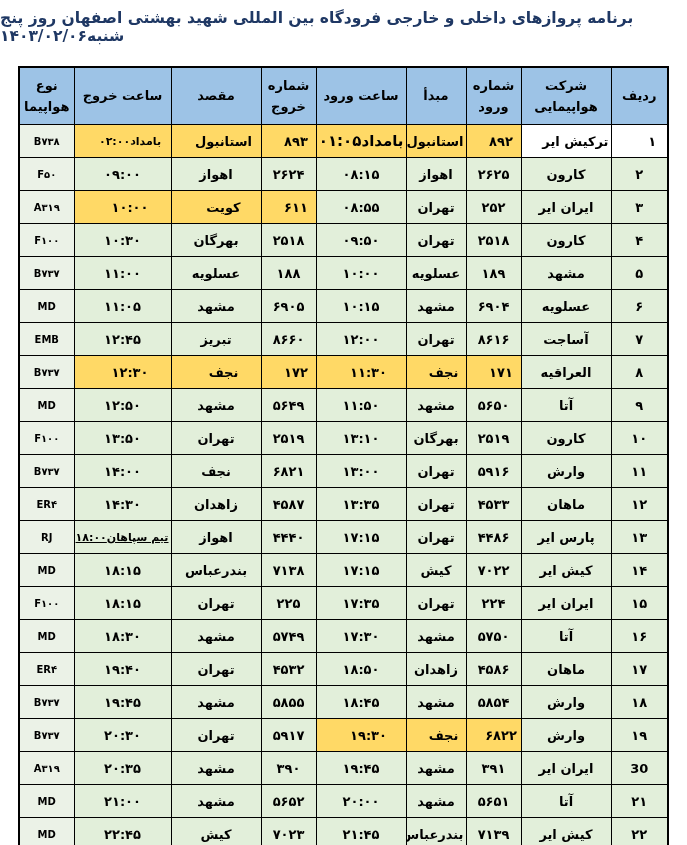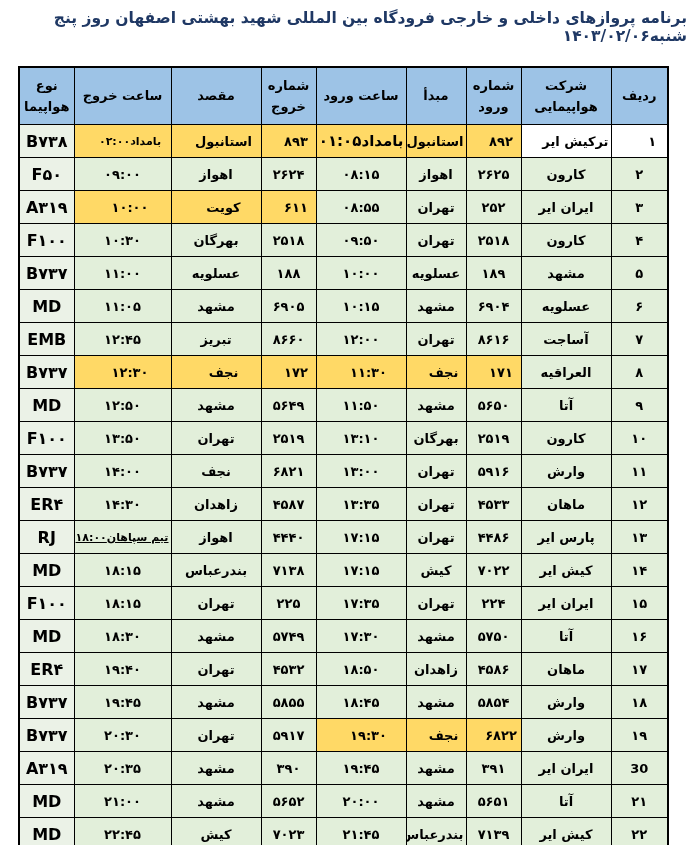--- a/index.html
+++ b/index.html
@@ -2,21 +2,21 @@
 <html lang="fa" dir="rtl" style="--header_bg: #9DC3E6; --row_bg: #E2EFDA; --aircraft_col_bg: #EBF2E7; --highlight_bg: #FFD966; --row1_plain_bg: #FFFFFF; --title_color: #1F3864; --border: #000000;"><head>
 <meta charset="utf-8">
 <style>
   html,body{margin:0;padding:0;background:#ffffff;}
   body{
     width:687px;height:845px;overflow:hidden;
     font-family:"DejaVu Sans", sans-serif;
   }
   .page-title{
     margin-top:9px;
-    text-align:right;
+    text-align:left;
     font-size:15.5px;
     font-weight:bold;
     color:var(--title_color,#1F3864);
     direction:rtl;
   }
   table.flights{
     direction:rtl;
     border-collapse:collapse;
     table-layout:fixed;
     width:649px;
@@ -46,21 +46,21 @@
     font-size:13px;
     line-height:1.65;
   }
   td{
     background:var(--row_bg,#E2EFDA);
     height:32px;
     font-size:13px;
     white-space:nowrap;
     overflow:hidden;
   }
-  td.ac{background:var(--aircraft_col_bg,#EBF2E7);font-size:16px;}
+  td.ac{background:var(--aircraft_col_bg,#EBF2E7);font-size:10px;}
   td.hl{background:var(--highlight_bg,#FFD966);padding-left:17px;}
   td.wh{background:var(--row1_plain_bg,#FFFFFF);padding-left:28px;}
 </style>
 </head>
 <body>
 
 <div class="page-title">برنامه پروازهای داخلی و خارجی فرودگاه بین المللی شهید بهشتی اصفهان روز پنج شنبه۱۴۰۳/۰۲/۰۶</div>
 
 <table class="flights">
   <colgroup>

